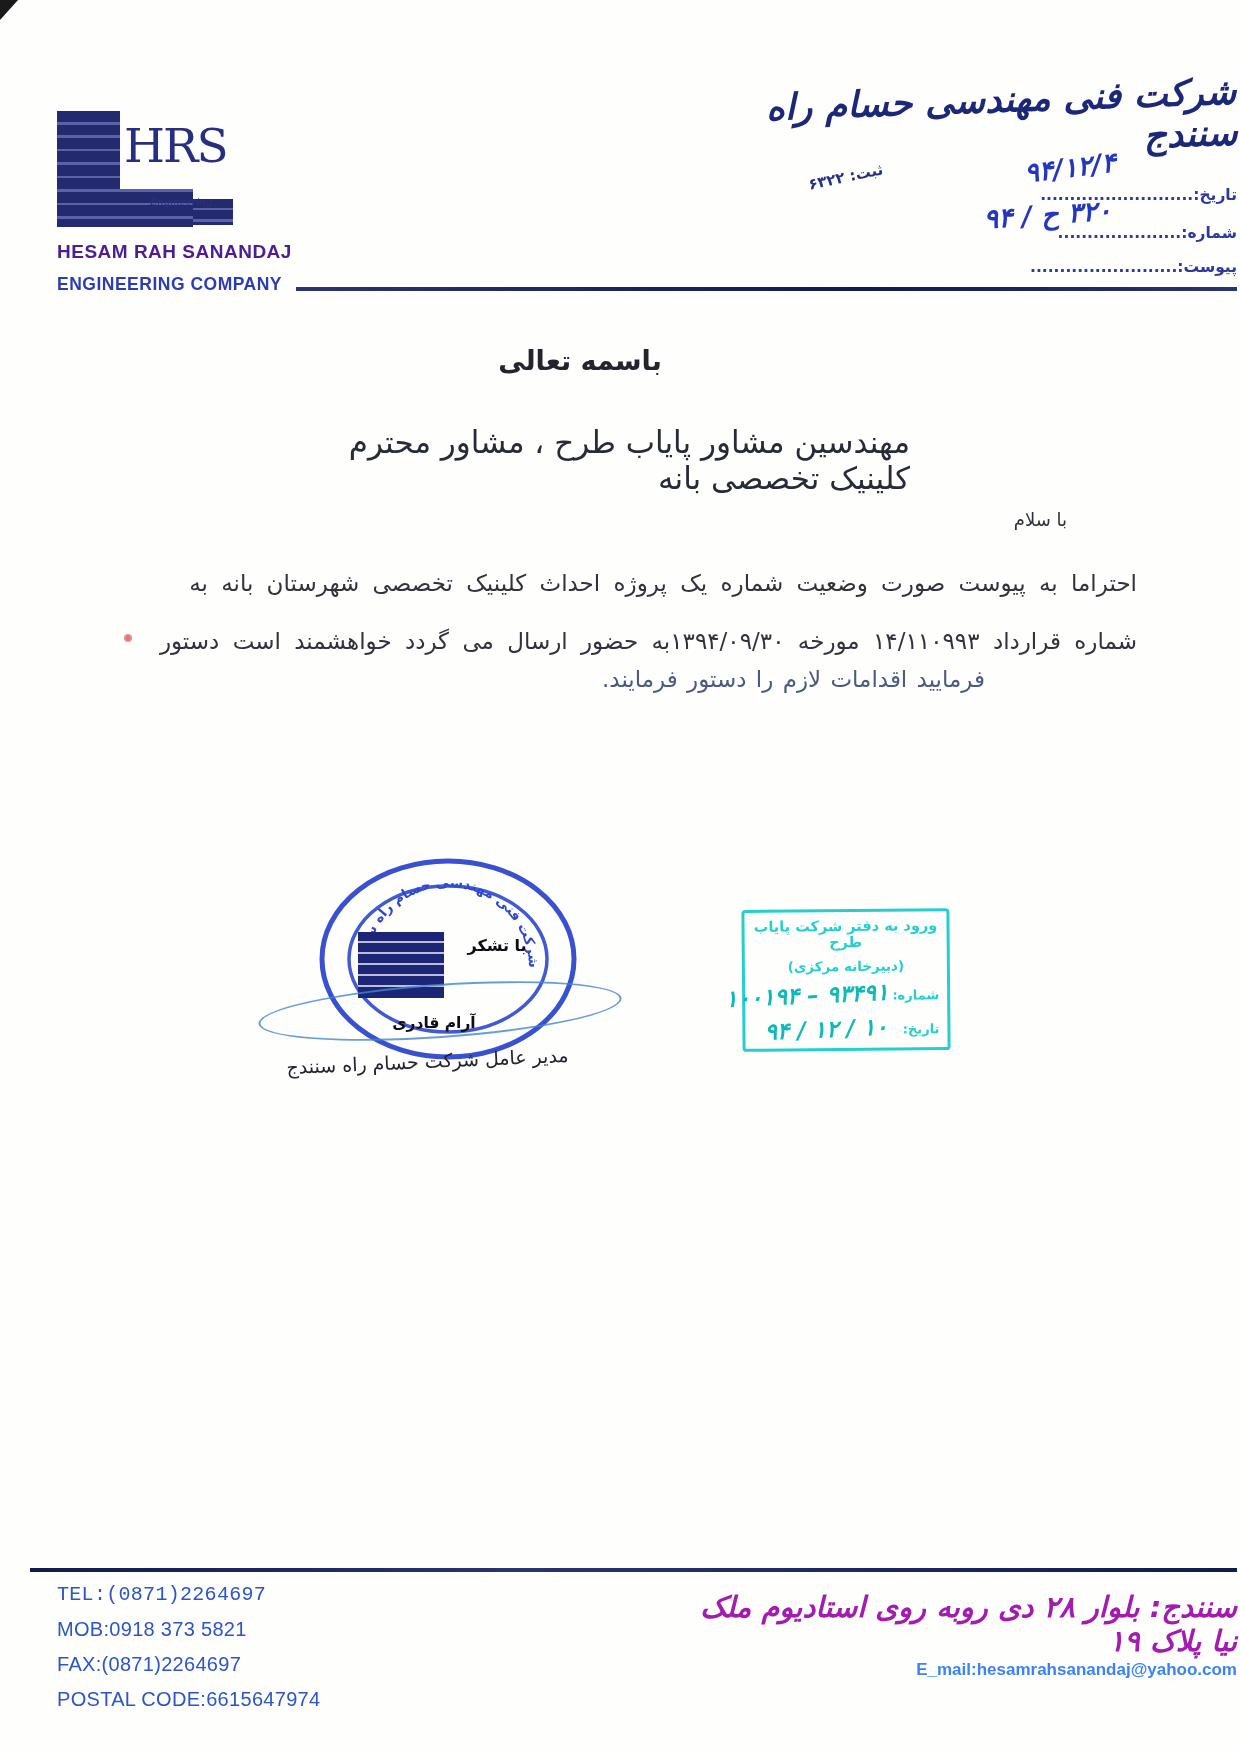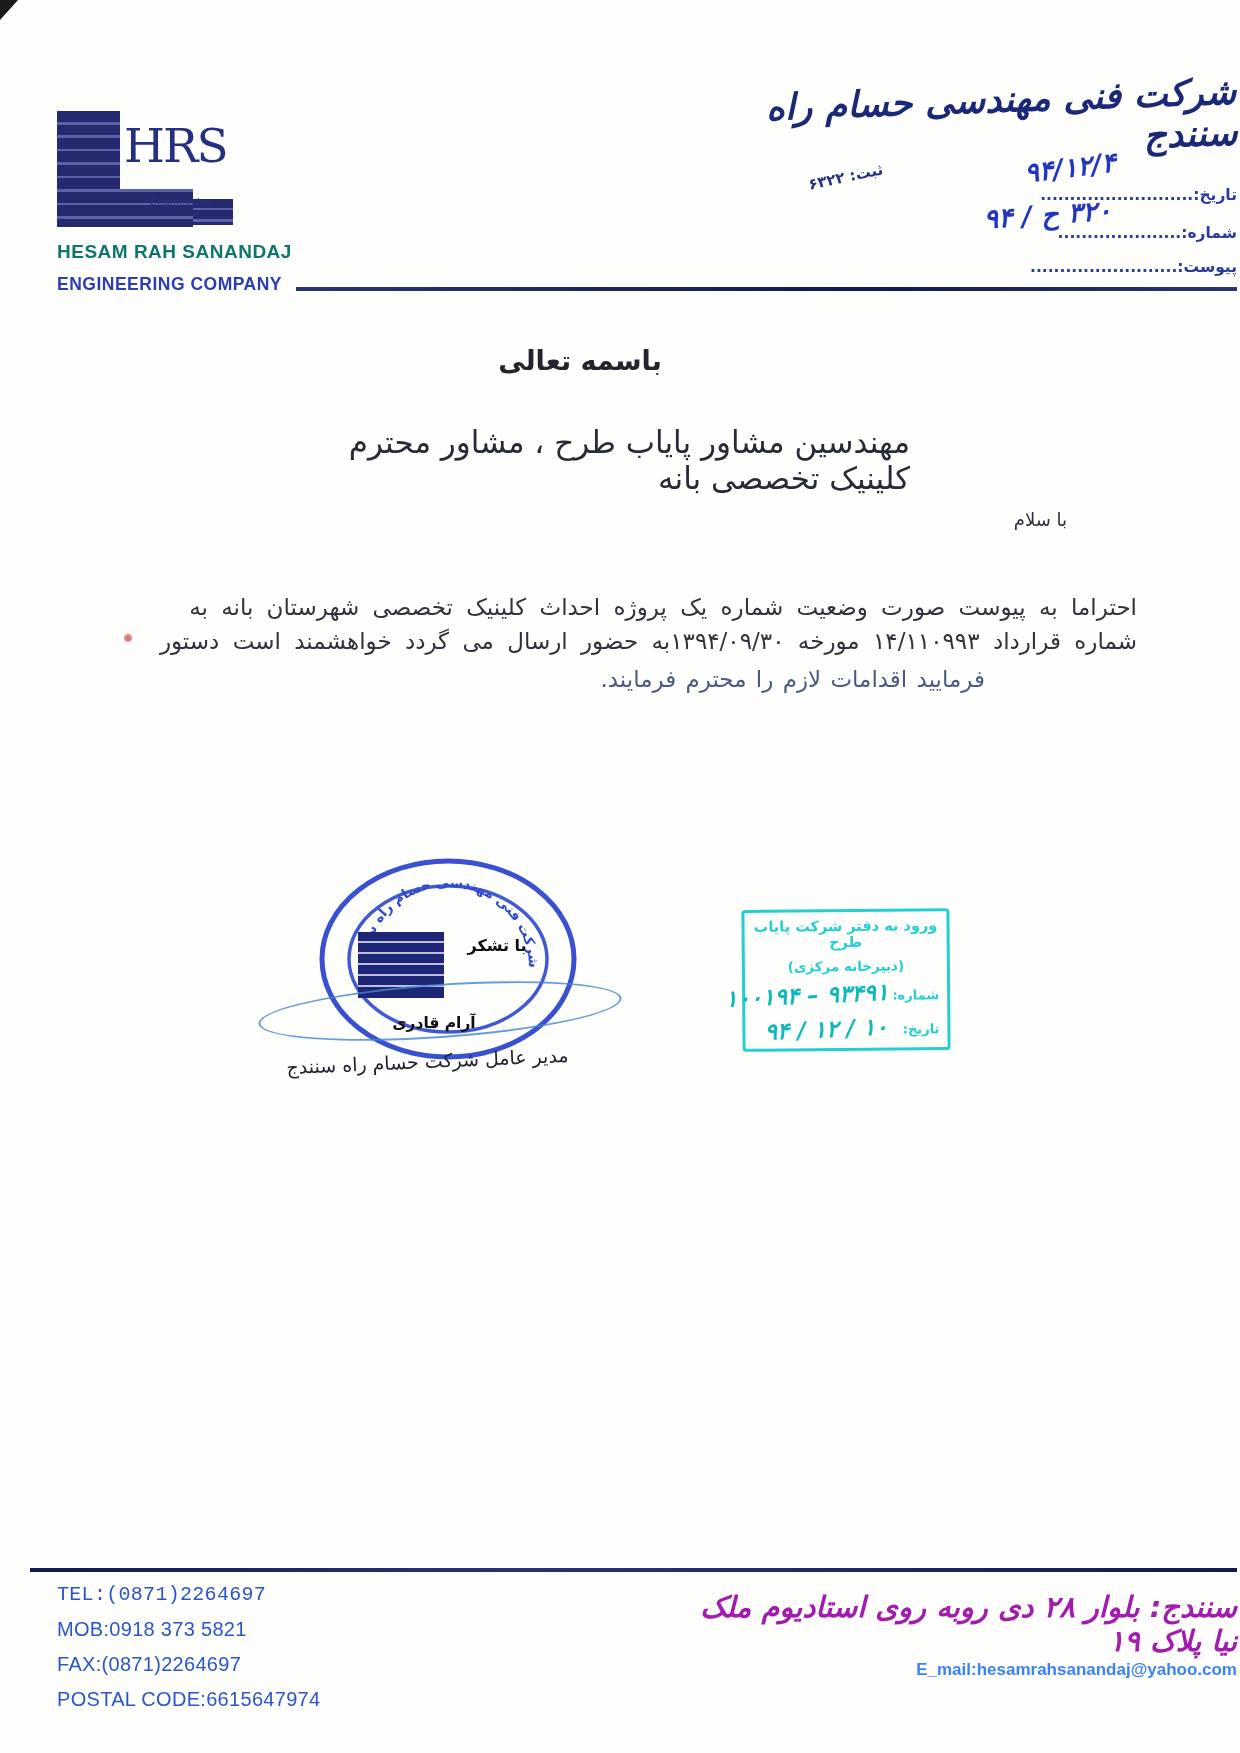--- a/index.html
+++ b/index.html
@@ -14,21 +14,21 @@
   
   .logo-block{left:57px;top:111px;width:136px;height:116px;
     background:repeating-linear-gradient(180deg,#232b6e 0 11px,#5a62aa 11px 13.5px);}
   .logo-ext{left:193px;top:199px;width:40px;height:26px;
     background:repeating-linear-gradient(180deg,#232b6e 0 9px,#5a62aa 9px 11.5px);}
   .logo-white{left:120px;top:111px;width:90px;height:78px;background:#fefefc;}
   .logo-hrs{left:124px;top:118px;width:86px;font-family:"DejaVu Serif",serif;
     font-size:47px;font-weight:400;color:#273080;letter-spacing:-2px;}
   .logo-script{left:150px;top:196px;font-family:"DejaVu Serif",serif;font-style:italic;
     font-size:10px;color:#2a337f;}
-  .co-name1{left:57px;top:241px;font-size:19px;font-weight:bold;color:#0f766e;letter-spacing:.5px;}
+  .co-name1{left:57px;top:241px;font-size:19px;font-weight:bold;color:#4c1d95;letter-spacing:.5px;}
   .co-name2{left:57px;top:274px;font-size:17.5px;font-weight:bold;color:#2b3db4;letter-spacing:.5px;}
   .head-rule{left:296px;top:287px;width:941px;height:3.5px;
     background:linear-gradient(90deg,#2a3470,#101b4e 60%,#2a3470);}
   
   .calli{left:700px;top:80px;width:537px;direction:rtl;text-align:right;
     font-size:36px;font-weight:bold;font-style:italic;color:#1b2878;transform:rotate(-2deg);}
   .reg{left:808px;top:168px;font-size:15px;font-weight:bold;color:#253085;
     transform:rotate(-12deg);direction:rtl;}
   .field-row{width:297px;left:940px;direction:rtl;text-align:right;
     font-size:15.5px;font-weight:bold;color:#2a3a9e;}
@@ -38,21 +38,21 @@
     direction:rtl;text-align:center;}
   
   .heading{left:440px;top:345px;width:280px;text-align:center;font-size:27px;
     font-weight:600;color:#23242e;}
   .recipient{left:265px;top:424px;width:645px;direction:rtl;text-align:right;
     font-size:31px;font-weight:500;color:#272b38;}
   .salutation{left:927px;top:509px;width:140px;direction:rtl;text-align:right;
     font-size:18px;color:#2c3040;}
   .bodyline{left:100px;width:1037px;direction:rtl;text-align:right;font-size:23px;
     color:#32323e;word-spacing:6px;letter-spacing:.3px;}
-  .b1{top:570px;margin-top:24px;}
+  .b1{top:570px;}
   .b2{top:628px;}
   .b3{top:666px;padding-left:0;width:885px;word-spacing:2px;color:#4a5a80;}
   .ink-dot{left:124px;top:634px;width:8px;height:8px;border-radius:50%;
     background:radial-gradient(circle,#cc3a3a,#e08a8a);opacity:.75;}
   
   .stamp-svg{left:312px;top:856px;}
   .swoosh{left:258px;top:984px;width:360px;height:50px;border:2px solid #4186cf;
     border-radius:50%;transform:rotate(-4deg);opacity:.8;}
   .stamp-caption{left:245px;top:1050px;width:365px;text-align:center;direction:rtl;
     font-size:19px;font-weight:500;color:#222230;transform:rotate(-2.5deg);letter-spacing:1px;}
@@ -104,21 +104,21 @@
     <span>پیوست:</span><span>.........................</span>
   </div>
   <div class="abs hand hand-date fa" dir="ltr">۹۴/۱۲/۴</div>
   <div class="abs hand hand-num fa">۳۲۰ ح / ۹۴</div>
 
   <div class="abs heading fa">باسمه تعالی</div>
   <div class="abs recipient fa">مهندسین مشاور پایاب طرح ، مشاور محترم کلینیک تخصصی بانه</div>
   <div class="abs salutation fa">با سلام</div>
   <div class="abs bodyline b1 fa">احتراما به پیوست صورت وضعیت شماره یک پروژه احداث کلینیک تخصصی شهرستان بانه به</div>
   <div class="abs bodyline b2 fa">شماره قرارداد ۱۴/۱۱۰۹۹۳ مورخه ۱۳۹۴/۰۹/۳۰به حضور ارسال می گردد خواهشمند است دستور</div>
-  <div class="abs bodyline b3 fa">فرمایید اقدامات لازم را محترم فرمایند.</div>
+  <div class="abs bodyline b3 fa">فرمایید اقدامات لازم را دستور فرمایند.</div>
   <div class="abs ink-dot"></div>
 
   <svg class="abs stamp-svg" width="272" height="212" viewBox="0 0 272 212">
     <ellipse cx="136" cy="103" rx="126" ry="98" fill="none" stroke="#2e47cf" stroke-width="5" opacity=".95"></ellipse>
     <ellipse cx="136" cy="103" rx="99" ry="73" fill="none" stroke="#2e47cf" stroke-width="3.5" opacity=".9"></ellipse>
     <path id="ringpath" d="M 55 112 A 81 81 0 1 1 217 112" fill="none"></path>
     <text font-size="13.5" font-weight="bold" fill="#2e47cf" letter-spacing="1" font-family="DejaVu Sans, sans-serif">
       <textPath href="#ringpath" startOffset="50%" text-anchor="middle">شرکت فنی مهندسی حسام راه سنندج</textPath>
     </text>
     <g>

